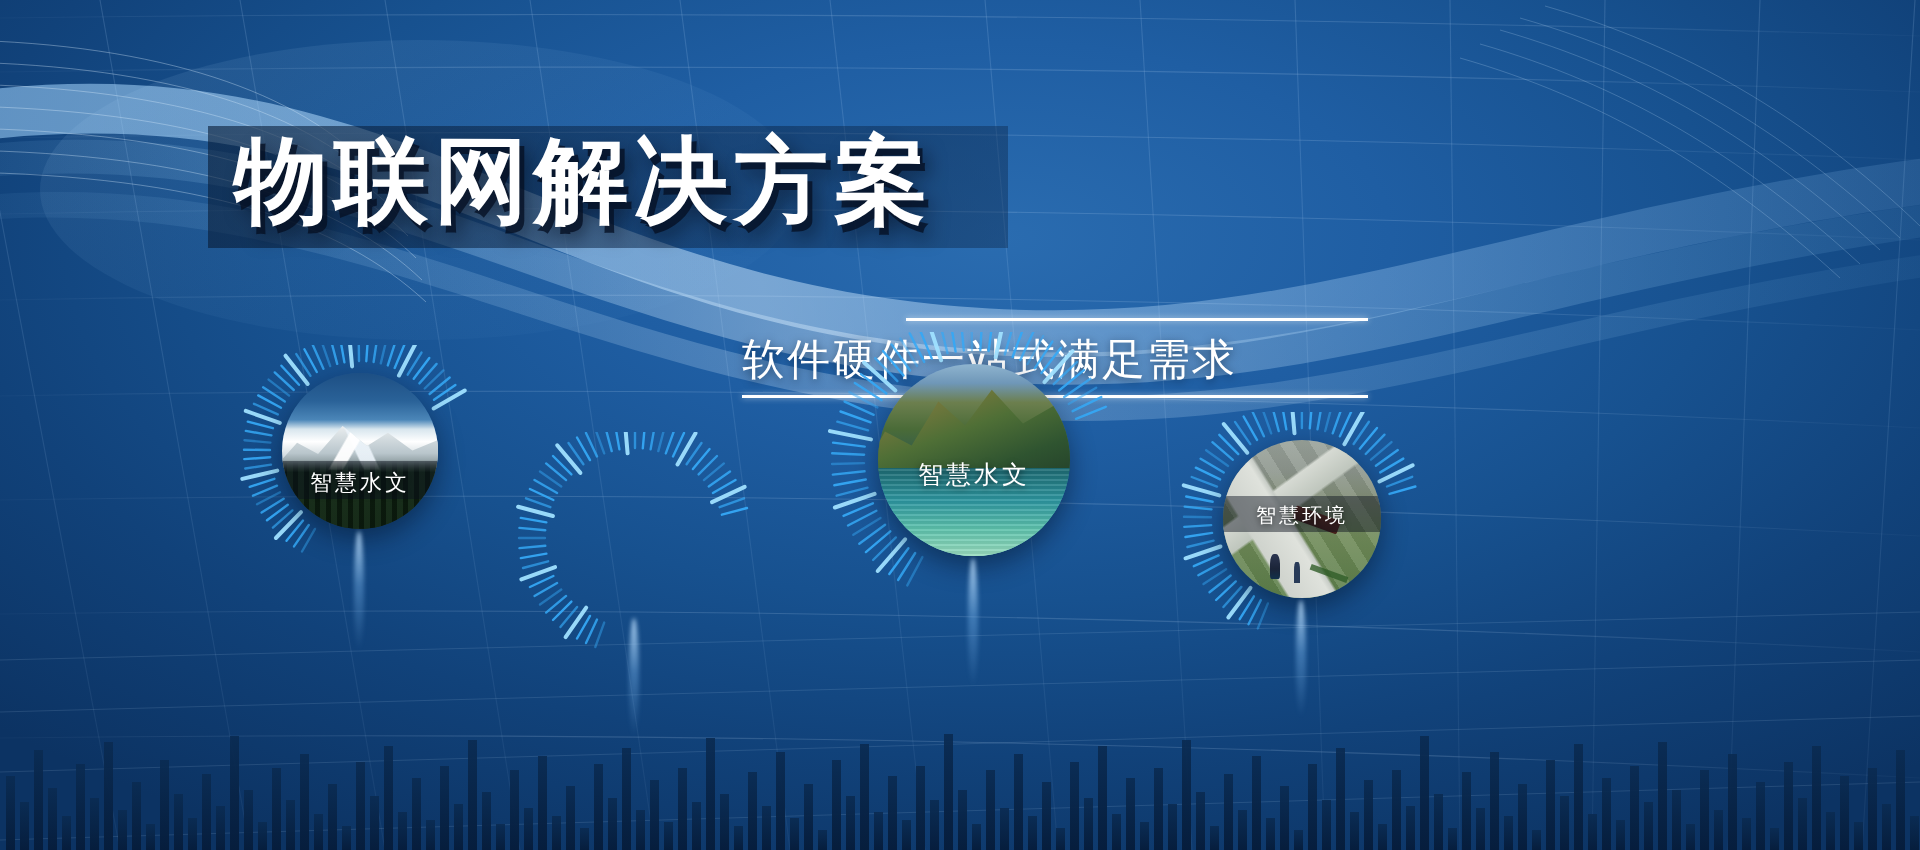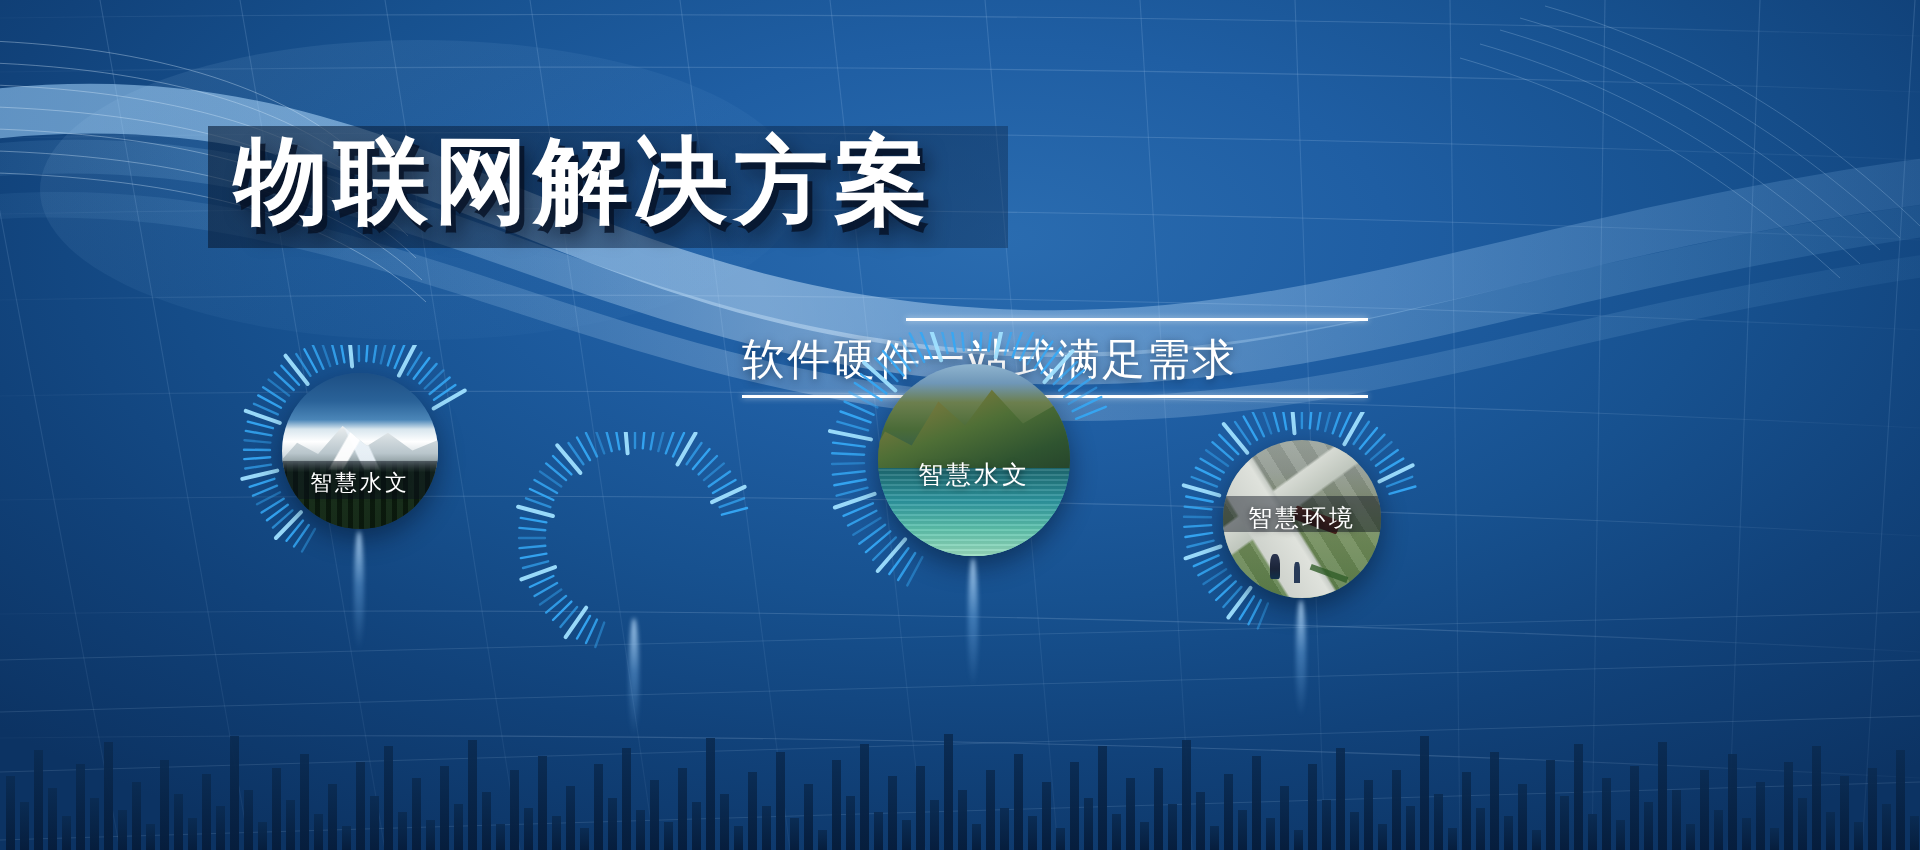--- a/index.html
+++ b/index.html
@@ -631,18 +631,18 @@
           <line x1="210.2" y1="60.4" x2="233.3" y2="46.6" stroke="#35a8f5" stroke-width="2.4" stroke-opacity="0.92" stroke-linecap="round"></line>
           <line x1="209.4" y1="69.5" x2="242.7" y2="53.3" stroke="#9fe0ff" stroke-width="4" stroke-opacity="0.95" stroke-linecap="round"></line>
           <line x1="217.0" y1="74.5" x2="242.2" y2="64.8" stroke="#35a8f5" stroke-width="2.4" stroke-opacity="0.72" stroke-linecap="round"></line>
           <line x1="219.5" y1="81.9" x2="245.4" y2="74.5" stroke="#35a8f5" stroke-width="2.4" stroke-opacity="0.95" stroke-linecap="round"></line>
         </g>
     </svg>
     <div class="photo" style="left:53px;top:28px;width:158px;height:158px;">
       <div class="img art-env"></div>
       <div class="people"></div>
       <div class="cap-band" style="top:56px;height:36px;"></div>
-      <div class="caption" style="top:62px;font-size:24px;">智慧环境</div>
+      <div class="caption" style="top:62px;font-size:20px;">智慧环境</div>
     </div>
     <div class="beam" style="left:126px;top:188px;height:118px;"></div>
   </div>
 
 </div>
 
 </body></html>

